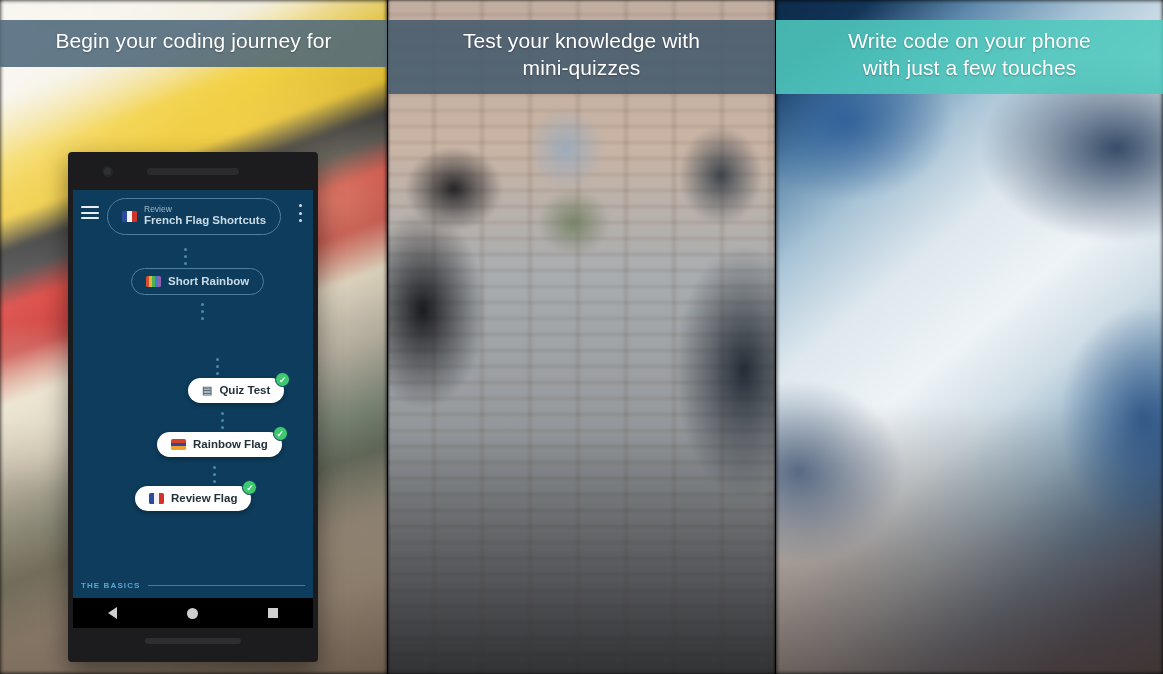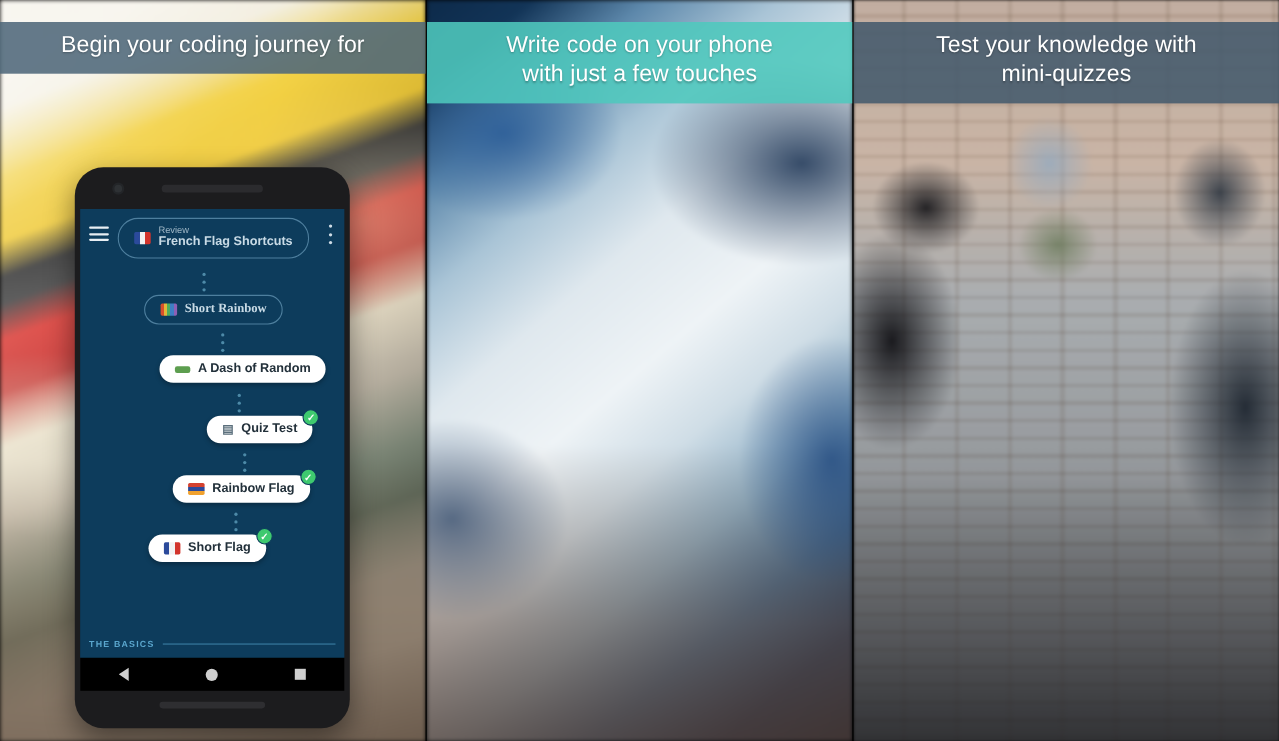--- a/index.html
+++ b/index.html
@@ -105,21 +105,21 @@
   }
   .banner.slate { background: rgba(79,104,122,0.88); top: 20px; }
   .banner.teal  { background: rgba(78,200,189,0.88); top: 20px; }
   .banner.slate2{ background: rgba(68,90,108,0.88); top: 20px; }
   .banner .l2 { display: block; }
 
   
   .phone {
     position: absolute;
     background: #1c1c1e;
-    border-radius: 26px;
+    border-radius: 4px;
     box-shadow: 0 10px 26px rgba(0,0,0,.45);
     overflow: hidden;
     z-index: 4;
   }
   .phone .speaker {
     position: absolute; top: 16px; left: 50%; transform: translateX(-50%);
     width: 92px; height: 7px; background: #2b2b2e; border-radius: 4px;
   }
   .phone .camera {
     position: absolute; top: 14px; left: 34px;
@@ -241,35 +241,31 @@
               </span>
             </div>
           </div>
 
           <div class="dots-v" style="left:111px; top:58px;">
               <i></i>
               <i></i>
               <i></i>
             </div>
 
-          <div class="node outline" style="left:58px; top:78px;font-family:Liberation Serif, serif;">
+          <div class="node outline" style="left:58px; top:78px;">
             <span class="flag flag-rainbow"></span>
             <span class="ttl">Short Rainbow</span>
           </div>
 
           <div class="dots-v" style="left:128px; top:113px;">
               <i></i>
               <i></i>
               <i></i>
             </div>
 
-          <div class="node solid" style="left:72px; top:133px;">
-            <span class="dash"></span>
-            <span class="ttl">A Dash of Random</span>
-          </div>
 
           <div class="dots-v" style="left:143px; top:168px;">
               <i></i>
               <i></i>
               <i></i>
             </div>
 
           <div class="node solid" style="left:115px; top:188px;">
             <span class="quiz-ic">▤</span>
             <span class="ttl">Quiz Test</span>
@@ -289,51 +285,51 @@
           </div>
 
           <div class="dots-v" style="left:140px; top:276px;">
               <i></i>
               <i></i>
               <i></i>
             </div>
 
           <div class="node solid" style="left:62px; top:296px;">
             <span class="flag flag-fr"></span>
-            <span class="ttl">Short Flag</span>
+            <span class="ttl">Review Flag</span>
             <span class="check" style="right:-6px; top:-6px;">✓</span>
           </div>
 
           <div class="section-label">
             <span>THE BASICS</span>
             <span class="rule"></span>
           </div>
         </div>
       </div>
 
       <div class="navbar">
         <span class="nav-back"></span>
         <span class="nav-home"></span>
         <span class="nav-rec"></span>
       </div>
       <div class="chinbar"></div>
     </div>
   </div>
 
+  <div class="panel p3">
+    <div class="photo photo-street"></div>
+    <div class="banner slate2">
+      <span>Test your knowledge with</span>
+      <span class="l2">mini-quizzes</span>
+    </div>
+
+  </div>
+
   <div class="panel p2">
     <div class="photo photo-car"></div>
     <div class="banner teal">
       <span>Write code on your phone</span>
       <span class="l2">with just a few touches</span>
     </div>
 
   </div>
 
-  <div class="panel p3">
-    <div class="photo photo-street"></div>
-    <div class="banner slate2">
-      <span>Test your knowledge with</span>
-      <span class="l2">mini-quizzes</span>
-    </div>
-
-  </div>
-
 </div>
 
 </body></html>

